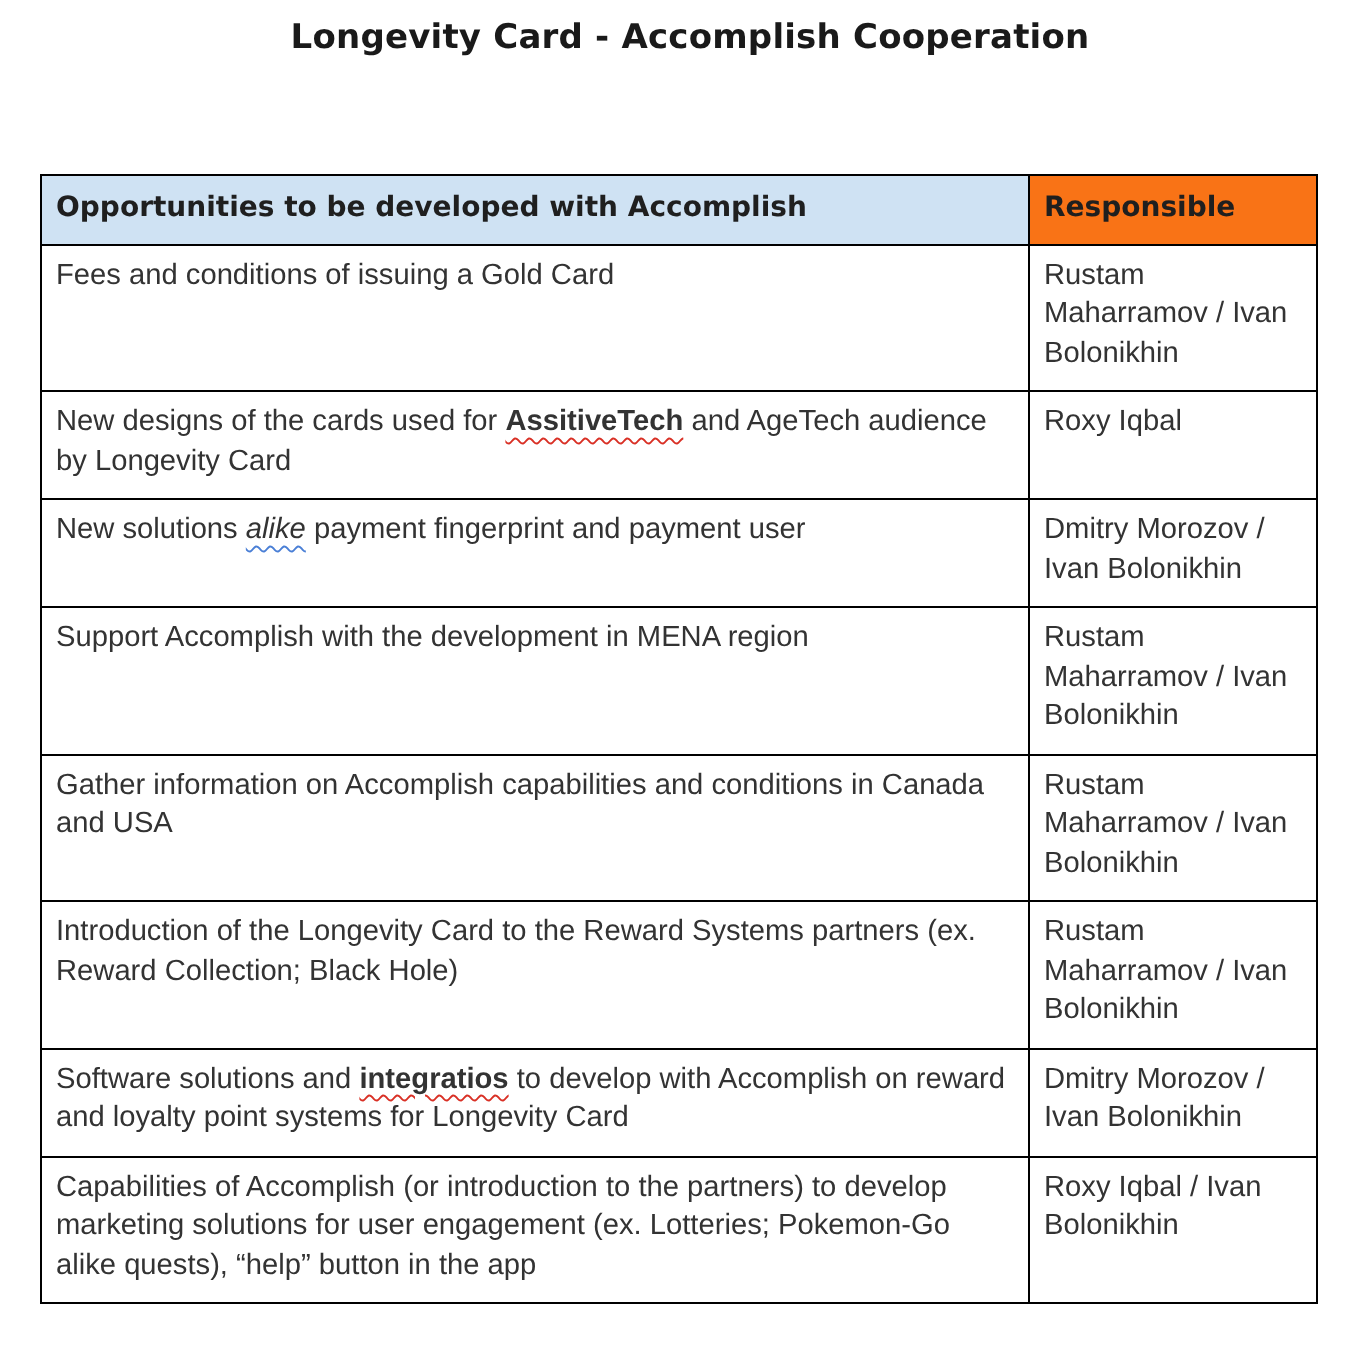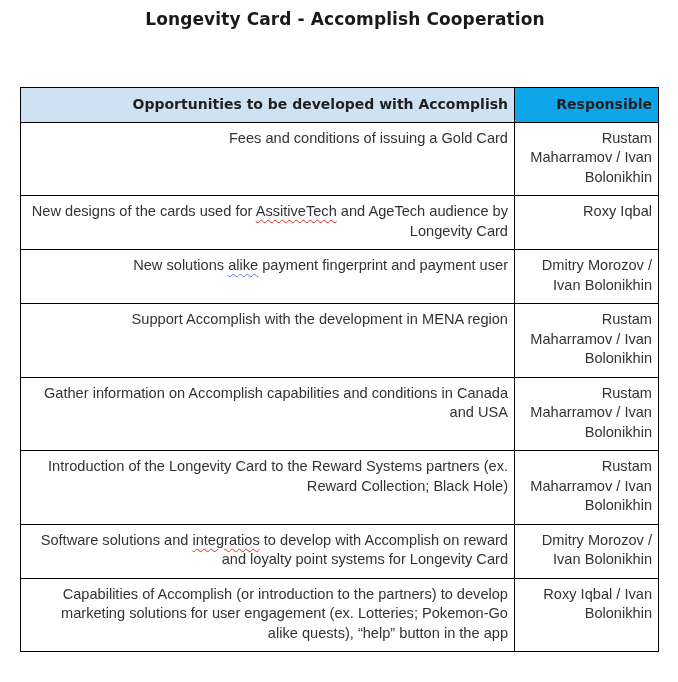--- a/index.html
+++ b/index.html
@@ -33,21 +33,21 @@
       top: 87px;
       width: 638px;
       border-collapse: collapse;
       table-layout: fixed;
     }
     table.coop col.c1 { width: 494px; }
     table.coop col.c2 { width: 144px; }
     table.coop th, table.coop td {
       border: 1px solid #000000;
       vertical-align: top;
-      text-align: right;
+      text-align: left;
       padding: 6px 6px 8px 7px;
       font-size: 14.6px;
       line-height: 19.5px;
     }
     table.coop th {
       background: #cfe2f3;
       font-weight: bold;
       color: #1f1f1f;
       font-family: "DejaVu Sans", sans-serif;
       font-size: 14px;
@@ -55,41 +55,43 @@
       padding-bottom: 7px;
     }
     table.coop td {
       color: #333333;
       font-family: "Liberation Sans", sans-serif;
     }
     .spell-err {
       text-decoration: underline wavy #d93025;
       text-decoration-thickness: 1px;
       text-underline-offset: 3px;
+      font-weight: bold;
     }
     .grammar-err {
       text-decoration: underline wavy #4a7fd6;
       text-decoration-thickness: 1px;
       text-underline-offset: 3px;
+      font-style: italic;
     }
   </style>
 </head>
 <body>
 
 <div class="doc-title">Longevity Card - Accomplish Cooperation</div>
 
 <table class="coop">
   <colgroup>
     <col class="c1">
     <col class="c2">
   </colgroup>
   <thead>
     <tr>
       <th style="background: rgb(207, 226, 243);">Opportunities to be developed with Accomplish</th>
-      <th style="background: #0ea5e9;">Responsible</th>
+      <th style="background: #f97316;">Responsible</th>
     </tr>
   </thead>
   <tbody>
     <tr>
       <td>Fees and conditions of issuing a Gold Card</td>
       <td>Rustam Maharramov / Ivan Bolonikhin</td>
     </tr>
     <tr>
       <td><span>New designs of the cards used for </span><span class="spell-err">AssitiveTech</span><span> and AgeTech audience by Longevity Card</span></td>
       <td>Roxy Iqbal</td>

